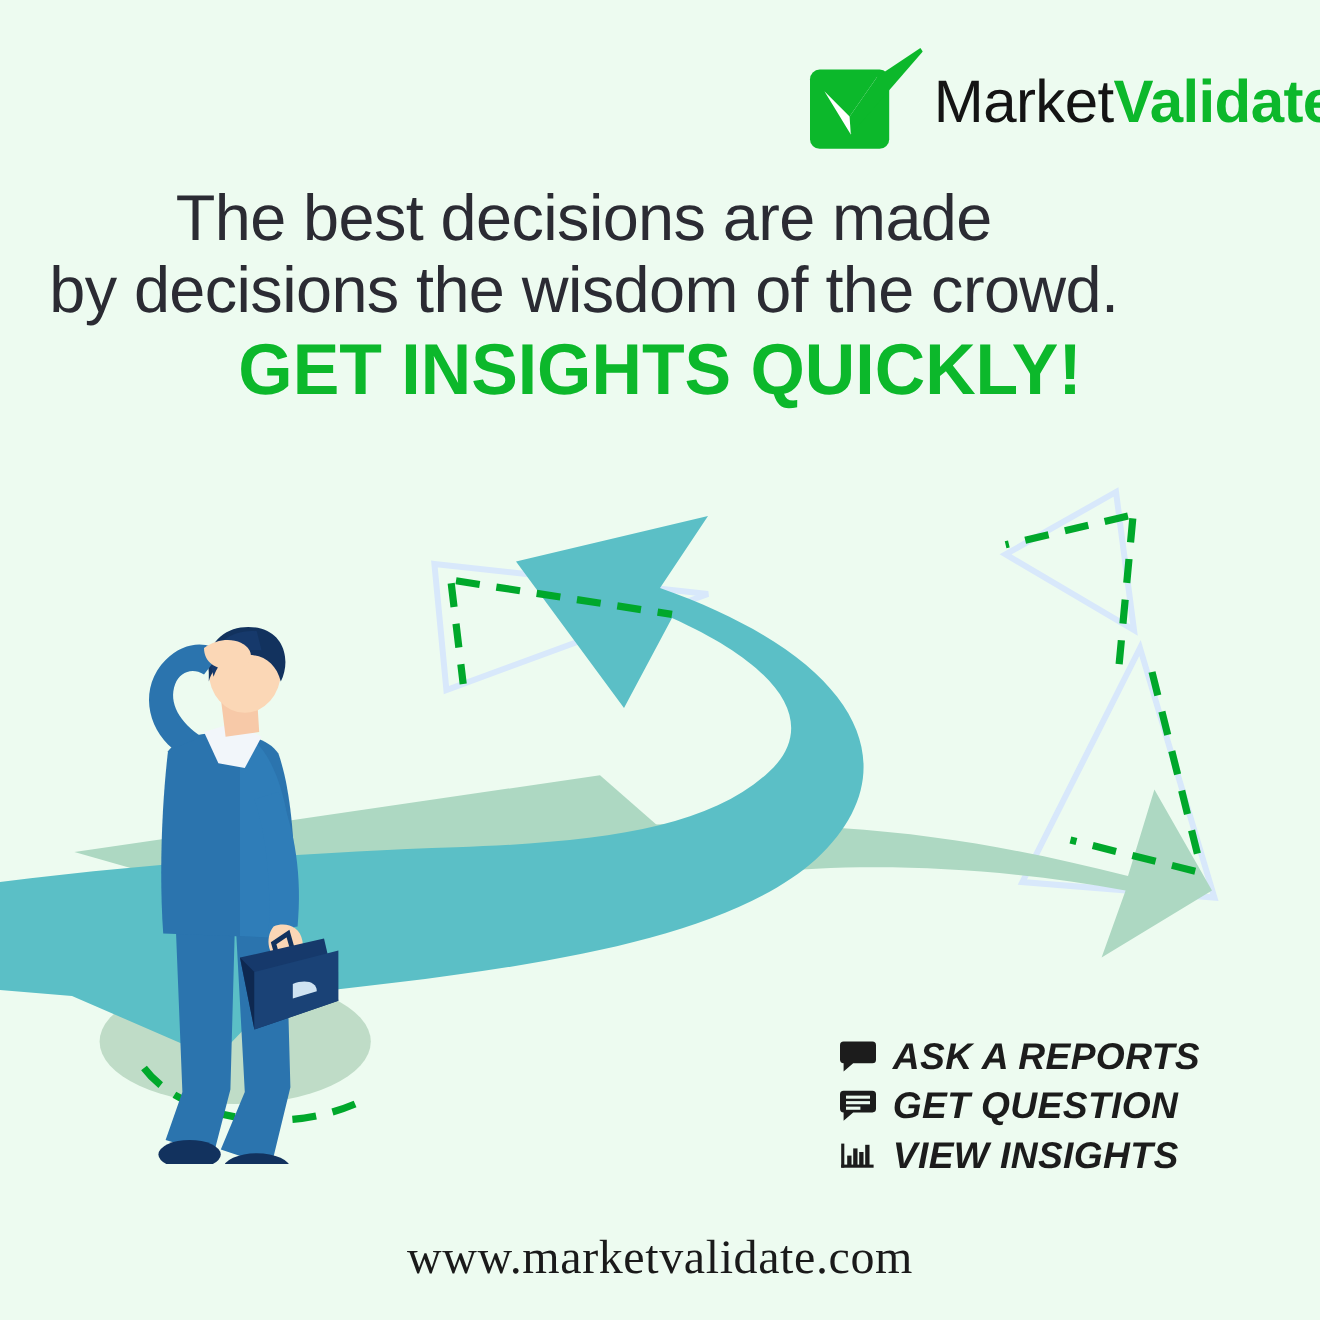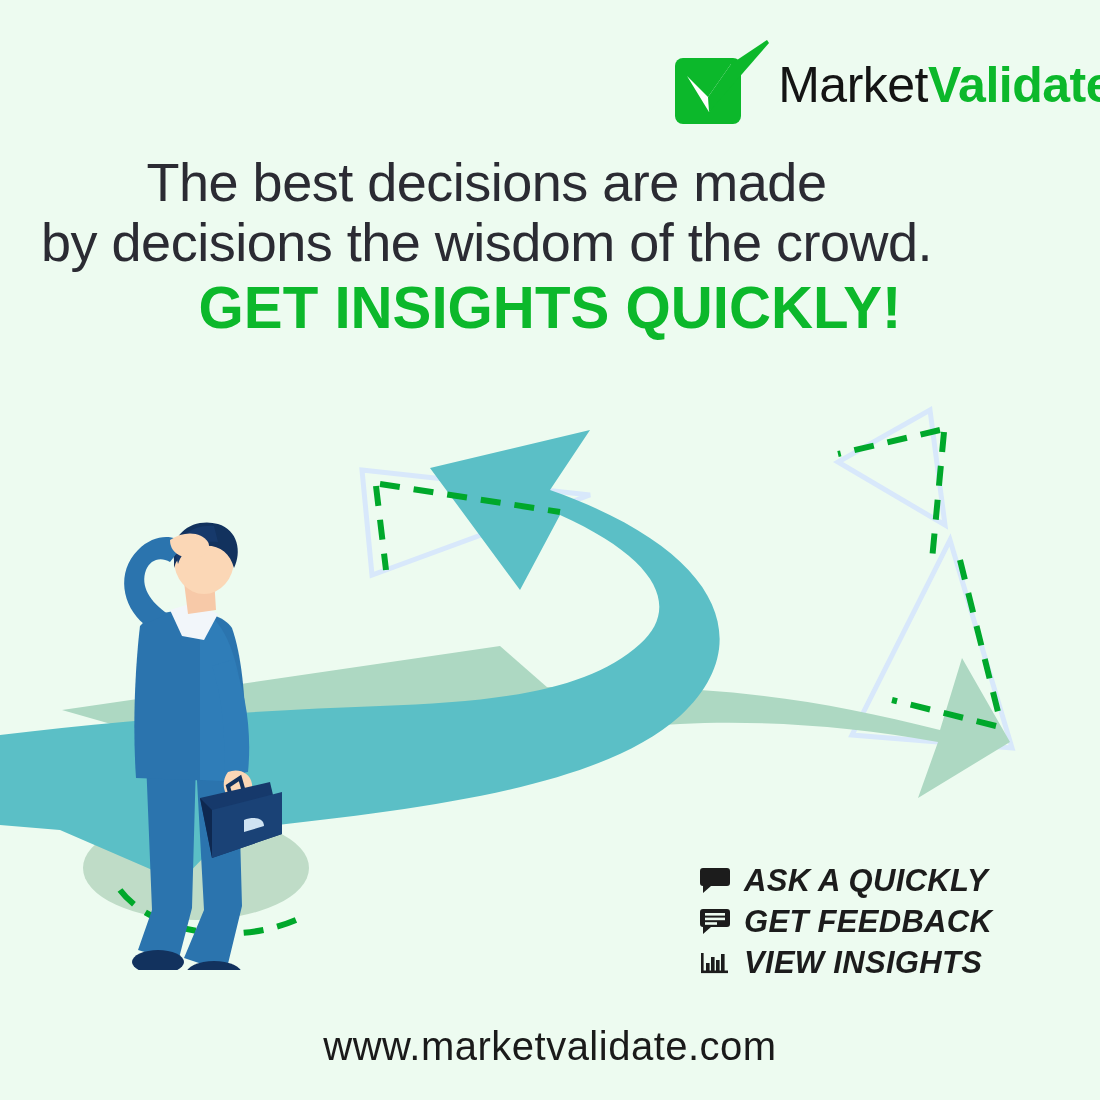--- a/index.html
+++ b/index.html
@@ -116,20 +116,21 @@
   .footer-url {
     position: absolute;
     left: 0;
     top: 1024px;
     width: 1100px;
     text-align: center;
     font-size: 40px;
     font-weight: 400;
     color: #1a1a1a;
     letter-spacing: 0.5px;
+    font-family: Liberation Serif, serif;
   }
 </style>
 </head>
 <body>
 
 <div id="poster">
 
   <div class="logo-row">
     <div class="logo-mark">
       <svg width="96" height="90" viewBox="0 0 96 90">
@@ -363,33 +364,33 @@
   </div>
 
   <div class="features">
 
     <div class="feature-item">
       <span class="feature-icon">
         <svg width="30" height="28" viewBox="0 0 30 28">
           <path d="M3 1 h24 a3 3 0 0 1 3 3 v12 a3 3 0 0 1 -3 3 h-16 l-8 7 v-7 h-0 a3 3 0 0 1 -3 -3 v-12 a3 3 0 0 1 3 -3 z" fill="#1c1c1c"></path>
         </svg>
       </span>
-      <span class="feature-label">ASK A QUICKLY</span>
+      <span class="feature-label">ASK A REPORTS</span>
     </div>
 
     <div class="feature-item">
       <span class="feature-icon">
         <svg width="30" height="28" viewBox="0 0 30 28">
           <path d="M3 1 h24 a3 3 0 0 1 3 3 v12 a3 3 0 0 1 -3 3 h-16 l-8 7 v-7 h-0 a3 3 0 0 1 -3 -3 v-12 a3 3 0 0 1 3 -3 z" fill="#1c1c1c"></path>
           <rect x="5" y="5" width="20" height="2.6" fill="#edfbf0"></rect>
           <rect x="5" y="9.6" width="20" height="2.6" fill="#edfbf0"></rect>
           <rect x="5" y="14.2" width="12" height="2.6" fill="#edfbf0"></rect>
         </svg>
       </span>
-      <span class="feature-label">GET FEEDBACK</span>
+      <span class="feature-label">GET QUESTION</span>
     </div>
 
     <div class="feature-item">
       <span class="feature-icon">
         <svg width="30" height="28" viewBox="0 0 30 28">
           <rect x="1" y="4" width="2.6" height="20" fill="#1c1c1c"></rect>
           <rect x="1" y="21.5" width="27" height="2.6" fill="#1c1c1c"></rect>
           <rect x="6" y="14" width="3.6" height="8" fill="#1c1c1c"></rect>
           <rect x="11" y="8" width="3.6" height="14" fill="#1c1c1c"></rect>
           <rect x="16" y="11" width="3.6" height="11" fill="#1c1c1c"></rect>

